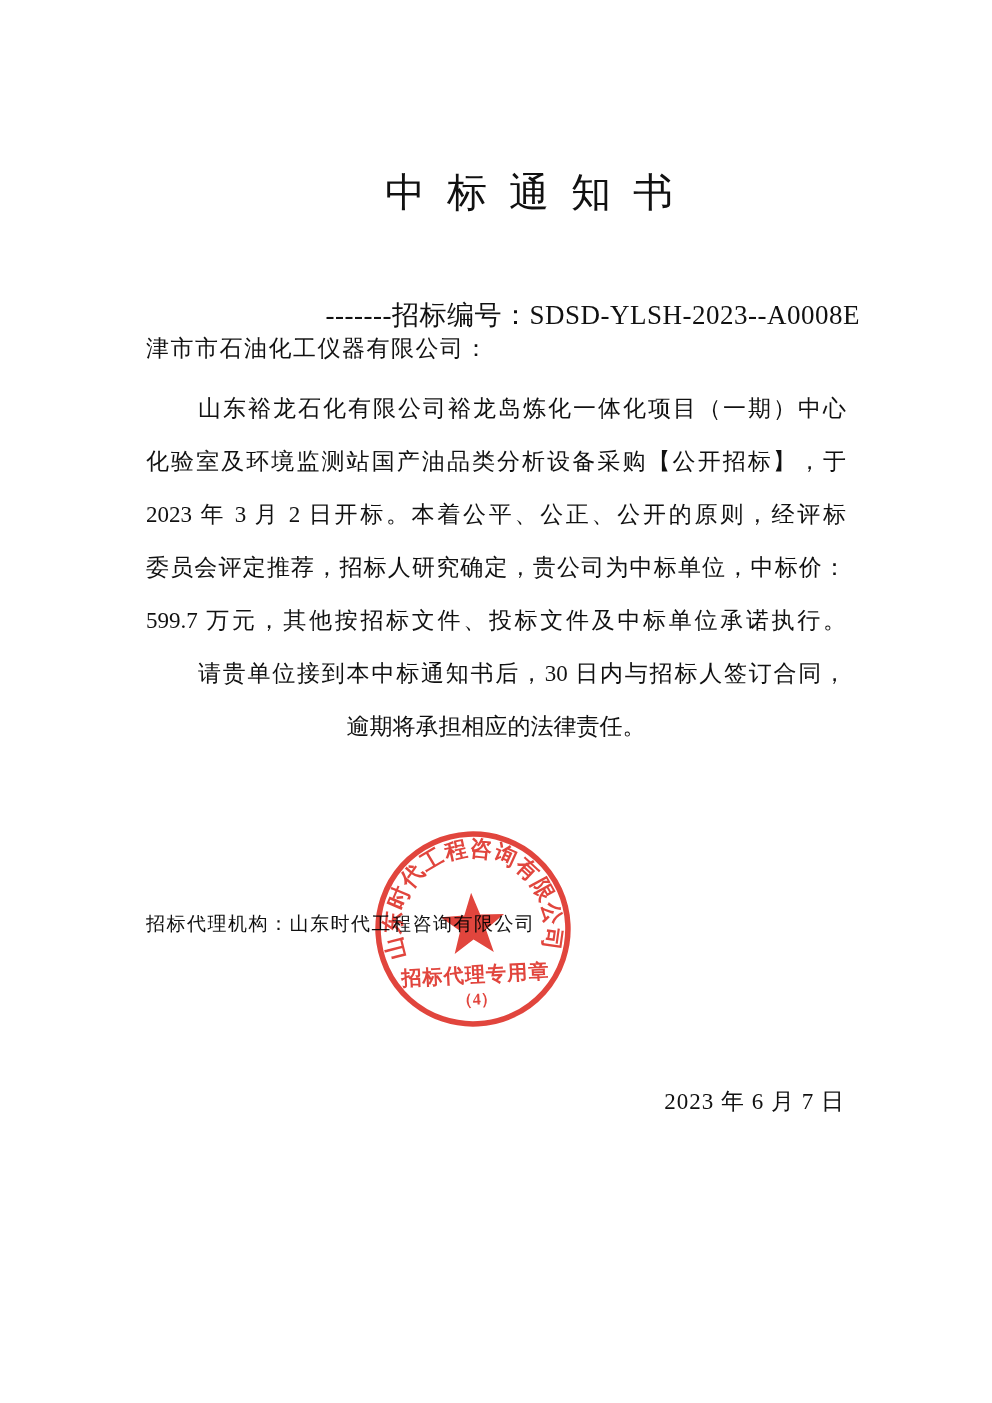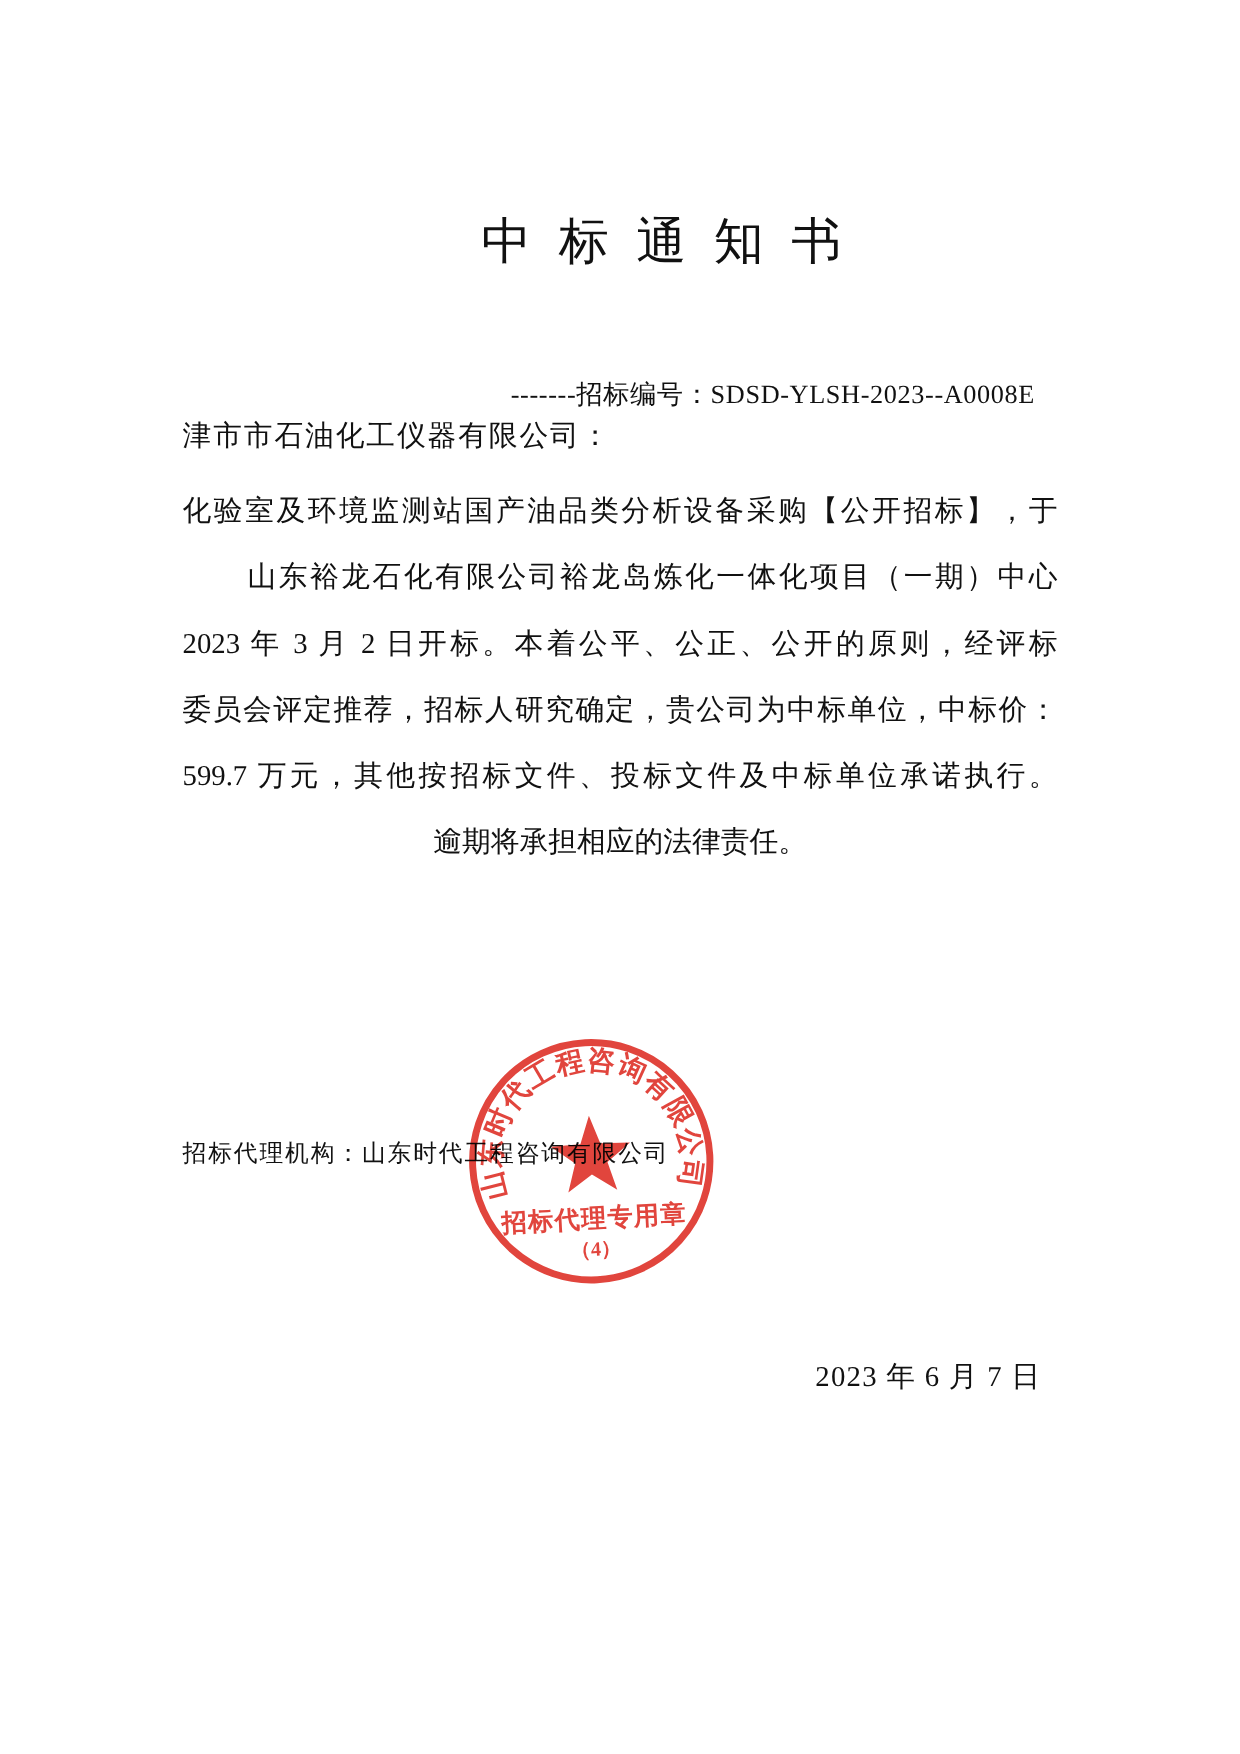--- a/index.html
+++ b/index.html
@@ -32,22 +32,22 @@
     line-height: 50px;
     letter-spacing: 6px;
     color: var(--text);
     white-space: pre;
     margin-left: 36px;
   }
 
   .tender-line {
     position: absolute;
     top: 302px;
-    right: 164px;
-    font-size: 21px;
+    right: 132px;
+    font-size: 27px;
     line-height: 26px;
     letter-spacing: 0.5px;
     color: var(--text);
     white-space: pre;
   }
 
   .addressee {
     position: absolute;
     top: 334px;
     left: 146px;
@@ -109,46 +109,47 @@
     fill: var(--stamp);
     font-family: "Liberation Serif", "DejaVu Serif", serif;
   }
   .stamp .arc-text { font-size: 22px; font-weight: 600; letter-spacing: 1px; }
   .stamp .caption  { font-size: 20px; font-weight: 700; letter-spacing: 1px; }
   .stamp .number   { font-size: 16px; font-weight: 600; }
 
   .doc-date {
     position: absolute;
     top: 1086px;
-    right: 159px;
+    right: 147px;
     font-size: 23px;
     line-height: 32px;
     letter-spacing: 1px;
     color: var(--text);
     white-space: pre;
     text-align: center;
   }
 </style>
 </head>
 <body>
 
 <div class="page">
 
   <div class="doc-title">中 标 通 知 书</div>
 
   <div class="tender-line">-------招标编号：SDSD-YLSH-2023--A0008E</div>
 
   <div class="addressee">津市市石油化工仪器有限公司：</div>
 
   <div class="notice-body">
+    <div class="line jfull indent">山东裕龙石化有限公司裕龙岛炼化一体化项目（一期）中心</div>
     <div class="line jfull">化验室及环境监测站国产油品类分析设备采购【公开招标】，于</div>
-    <div class="line jfull indent">山东裕龙石化有限公司裕龙岛炼化一体化项目（一期）中心</div>
     <div class="line jfull">2023 年 3 月 2 日开标。本着公平、公正、公开的原则，经评标</div>
     <div class="line jfull">委员会评定推荐，招标人研究确定，贵公司为中标单位，中标价：</div>
     <div class="line jfull">599.7 万元，其他按招标文件、投标文件及中标单位承诺执行。</div>
+    <div class="line jfull indent">请贵单位接到本中标通知书后，30 日内与招标人签订合同，</div>
     <div class="line">逾期将承担相应的法律责任。</div>
   </div>
 
   <div class="agency-line">招标代理机构：山东时代工程咨询有限公司</div>
 
   <div class="stamp">
     <svg viewBox="0 0 200 200" xmlns="http://www.w3.org/2000/svg">
       <circle class="ring" cx="100" cy="100" r="94"></circle>
       <path id="stamp-arc" d="M 31,120 A 72,72 0 1 1 169,120" fill="none"></path>
       <polygon class="star" points="100,64 107.9,86.1 131.4,86.8 112.8,101.2 119.4,123.7 100,110.5 80.6,123.7 87.2,101.2 68.6,86.8 92.1,86.1"></polygon>

